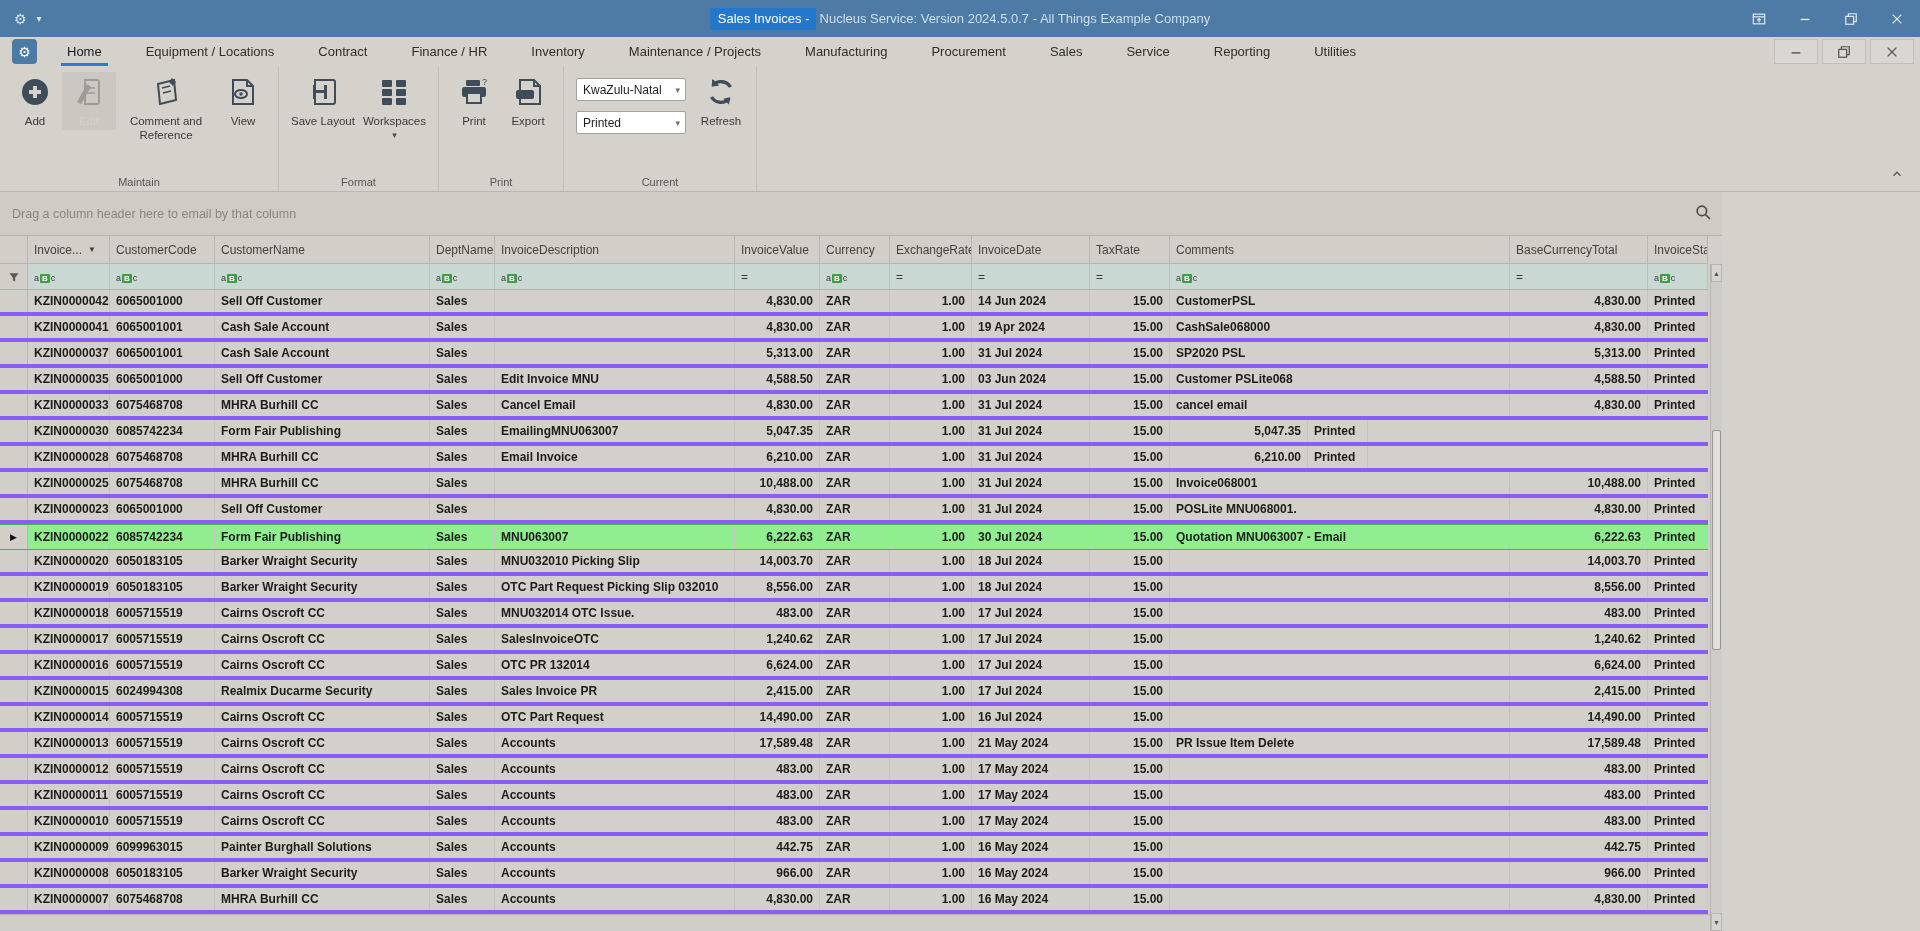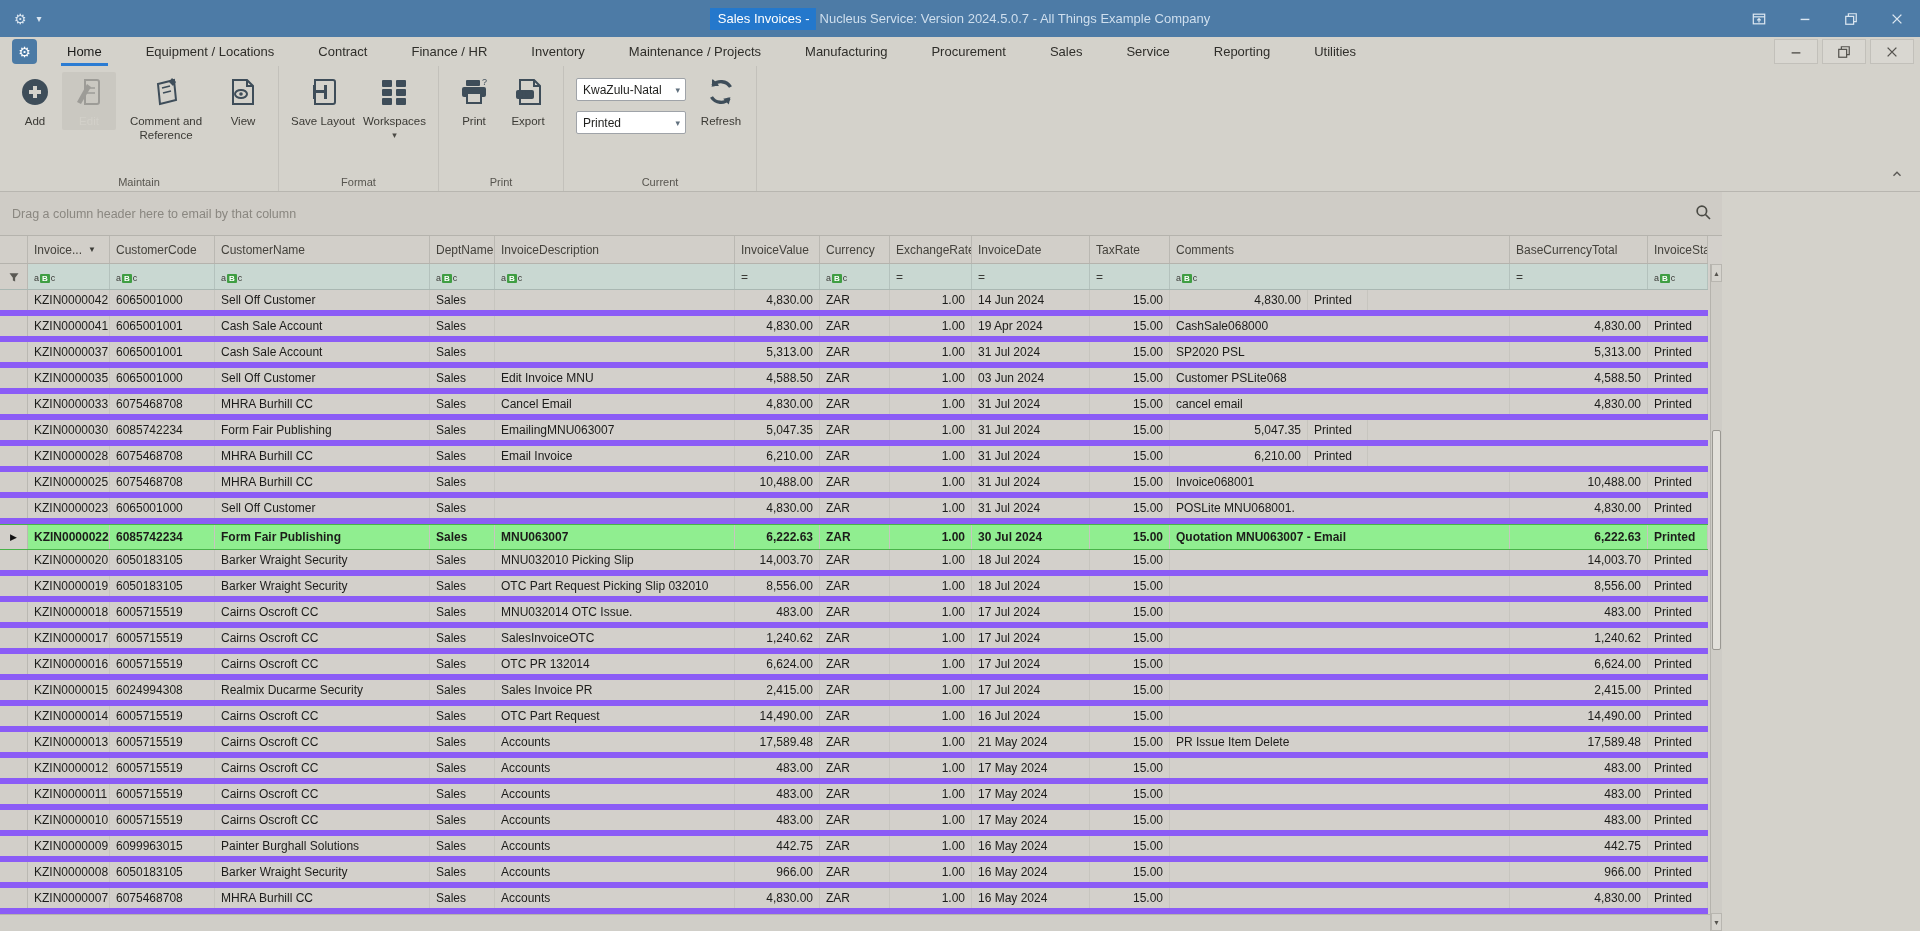--- a/index.html
+++ b/index.html
@@ -58,21 +58,21 @@
   .groupband { height:44px; background:#cfccc6; border-bottom:1px solid #b5b3ad; display:flex; align-items:center; justify-content:space-between; padding:0 10px 0 12px; }
   .groupband .bandtext { font-size:12.5px; color:#8a8780; }
   .gheader { height:28px; display:flex; background:#d2cfc9; border-bottom:1px solid #b5b3ad; width:1708px; }
   .hcell { border-right:1px solid #bab8b2; font-size:12px; color:#44423c; display:flex; align-items:center; padding-left:6px; white-space:nowrap; overflow:hidden; }
   .hcell .sortarrow { font-size:8px; color:#3c3c38; margin-left:6px; }
   .gfilter { height:26px; display:flex; background:#c9d8d2; border-bottom:1px solid #a9b7b2; width:1708px; }
   .fcell { border-right:1px solid #b4c2bd; display:flex; align-items:center; padding-left:6px; font-size:12px; color:#3a3a36; }
   .abc i { font-style:normal; font-size:9px; color:#3a3a36; }
   .abc b { background:#3f9e43; color:#fff; font-size:8px; padding:0 2px; border-radius:1px; margin:0 1px; font-weight:bold; }
   .grows { width:1708px; }
-  .grow { height:26px; display:flex; border-bottom:6px solid #8b5cf6; background:#d3d0cb; }
+  .grow { height:26px; display:flex; border-bottom:4px solid #8b5cf6; background:#d3d0cb;font-weight:bold; }
   .grow.selected { background:#90ee90; font-weight:bold; border-top:1px solid #49b349; border-bottom:1px solid #49b349; height:26px; }
   .gcell { border-right:1px solid #c7c5bf; font-size:12px; color:#1c1c1a; display:flex; align-items:center; padding:0 6px; white-space:nowrap; overflow:hidden; }
   .gcell.r { justify-content:flex-end; }
   .indcell { width:28px; border-right:1px solid #bab8b2; display:flex; align-items:center; justify-content:center; background:#d2cfc9; }
   .grow.selected .indcell { background:#d2cfc9; font-weight:normal; }
   .rowarrow { font-size:9px; color:#111; }
   .bottomstrip { height:17px; background:#d0cec8; border-top:1px solid #b5b3ad; }
 
   
   .vscroll { position:absolute; top:72px; right:0; bottom:0; width:12px; background:#ceccc6; border-left:1px solid #b5b3ad; }
@@ -401,20 +401,21 @@
           <div class="gcell" style="width: 82px;">KZIN0000042</div>
           <div class="gcell" style="width: 105px;">6065001000</div>
           <div class="gcell" style="width: 215px;">Sell Off Customer</div>
           <div class="gcell" style="width: 65px;">Sales</div>
           <div class="gcell" style="width: 240px;"></div>
           <div class="gcell r" style="width: 85px;">4,830.00</div>
           <div class="gcell" style="width: 70px;">ZAR</div>
           <div class="gcell r" style="width: 82px;">1.00</div>
           <div class="gcell" style="width: 118px;">14 Jun 2024</div>
           <div class="gcell r" style="width: 80px;">15.00</div>
+          <div class="gcell" style="width: 340px;">CustomerPSL</div>
           <div class="gcell r" style="width: 138px;">4,830.00</div>
           <div class="gcell" style="width: 60px;">Printed</div>
         </div>
         <div class="grow">
           <div class="indcell"></div>
           <div class="gcell" style="width: 82px;">KZIN0000041</div>
           <div class="gcell" style="width: 105px;">6065001001</div>
           <div class="gcell" style="width: 215px;">Cash Sale Account</div>
           <div class="gcell" style="width: 65px;">Sales</div>
           <div class="gcell" style="width: 240px;"></div>

